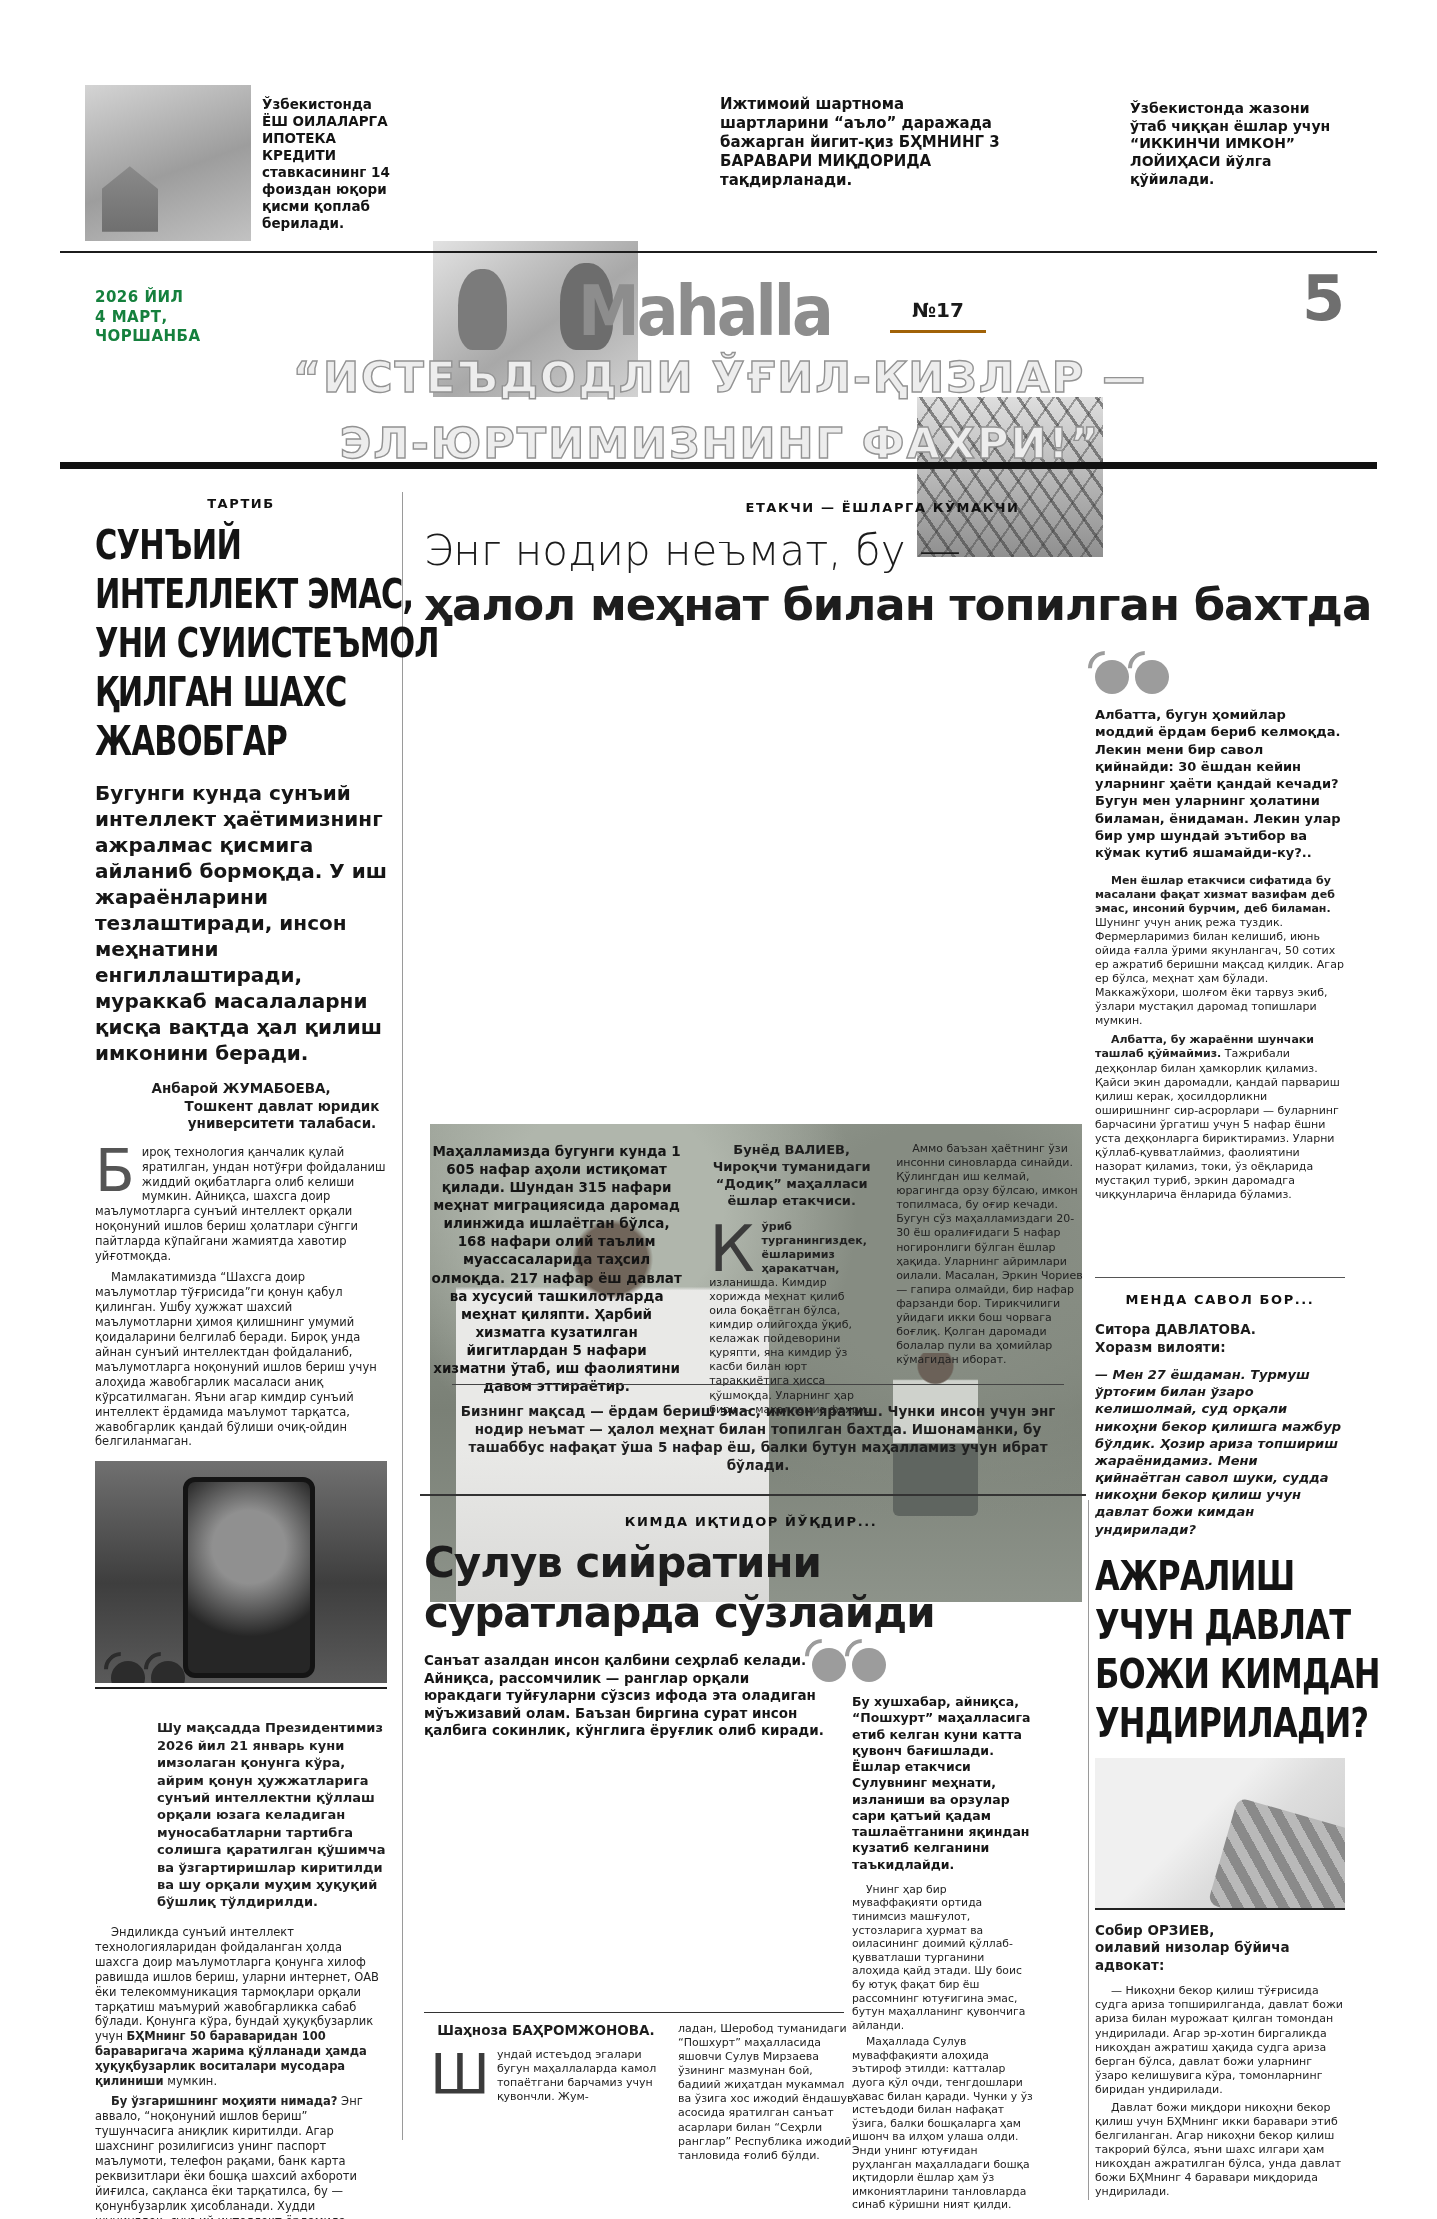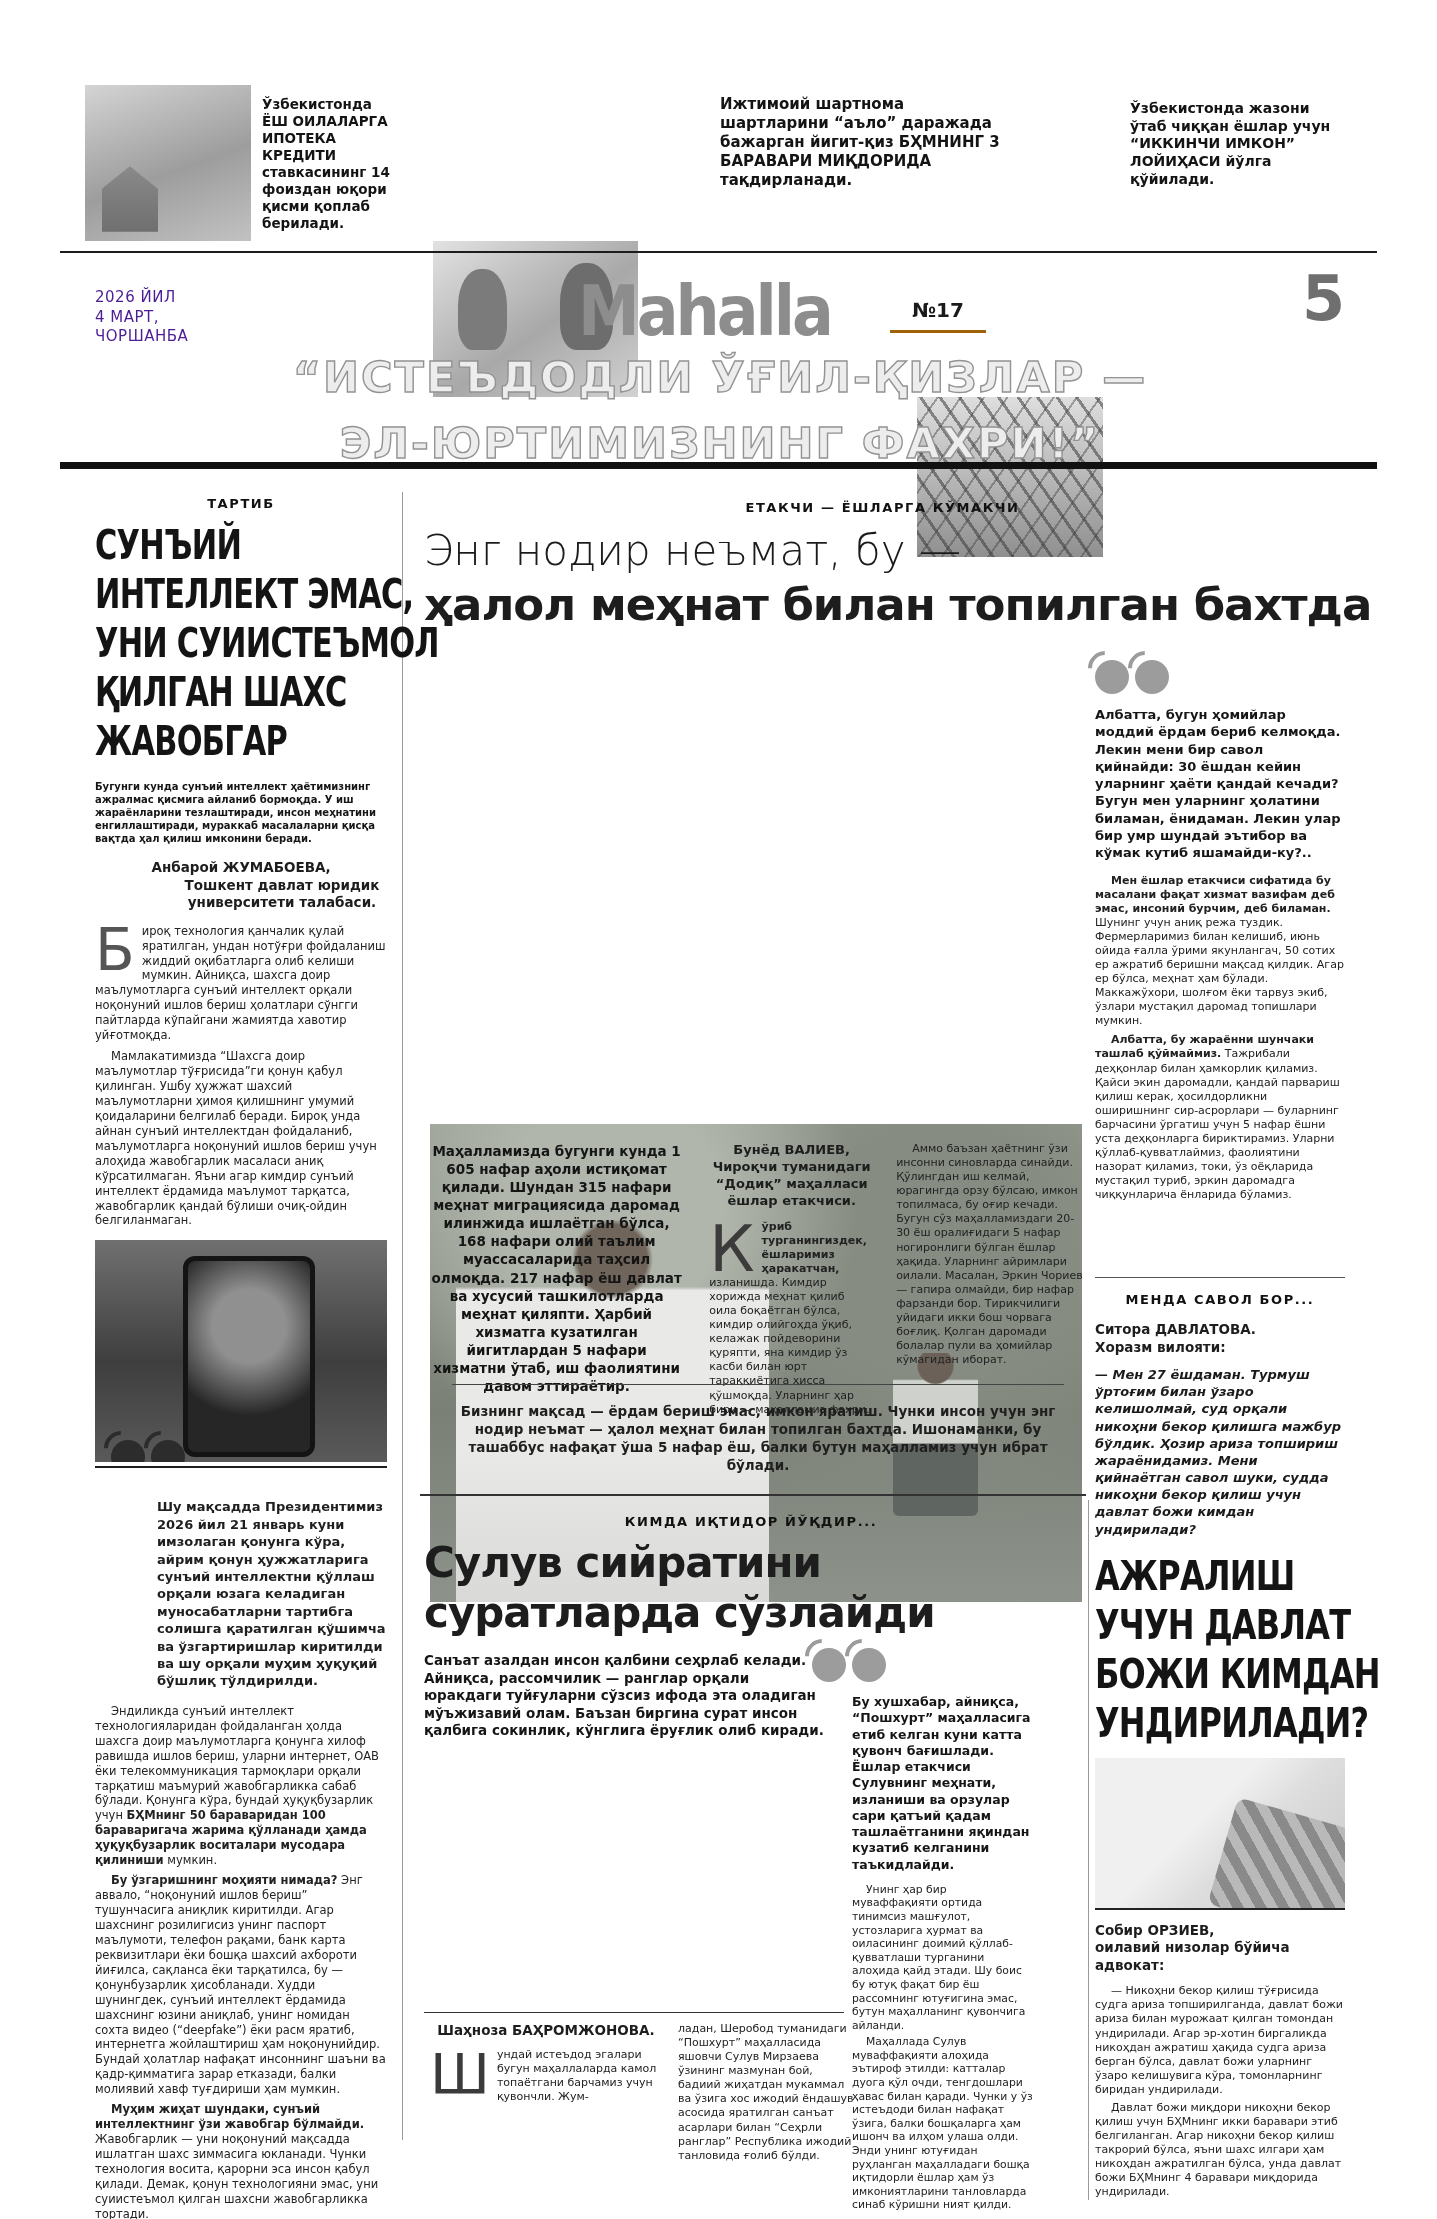--- a/index.html
+++ b/index.html
@@ -53,23 +53,23 @@
     background:radial-gradient(circle at 50% 34%,#909090 0 26%,#262626 64%);border:5px solid #141414}
   .ph-calc{background:linear-gradient(135deg,#f0f0f0 0 42%,#dddddd 60%,#c8c8c8)}
   .ph-calc::after{content:"";position:absolute;right:-8%;bottom:-12%;width:58%;height:74%;border-radius:10px;
     background:repeating-linear-gradient(45deg,#8a8a8a 0 10px,#b9b9b9 10px 20px);transform:rotate(16deg)}
   
   .logo{font-size:62px;font-weight:800;letter-spacing:-3px;color:#8d8d8d;transform:scaleY(1.12);transform-origin:left top}
   .issue{font-size:20px;font-weight:800;color:#1a1a1a;border-bottom:3px solid #a16207;padding:0 22px 8px}
   .pagenum{font-size:62px;font-weight:800;color:#6f6f6f}
   .slogan{font-size:43px;font-weight:700;letter-spacing:2px;color:#ededed;
           -webkit-text-stroke:1.4px #939393;line-height:66px}
-  .datebox{font-size:15px;font-weight:400;line-height:1.3;letter-spacing:.5px;color:#4c1d95}
+  .datebox{font-size:15px;font-weight:700;line-height:1.3;letter-spacing:.5px;color:#15803d}
   .teaser{font-size:13.5px;font-weight:700;line-height:1.26;color:#141414}
-  .lede-b{font-weight:700;font-size:10px;line-height:1.3;color:#161616}
+  .lede-b{font-weight:700;font-size:20px;line-height:1.3;color:#161616}
   .byl{font-size:13.5px;font-weight:800;line-height:1.3}
   .pull{font-size:13px;line-height:1.34;font-weight:800;color:#1f1f1f}
   .leftcol{left:95px;top:496px;width:292px;display:flex;flex-direction:column}
   .qa-col{left:1095px;top:1292px;width:250px;display:flex;flex-direction:column}
   .rcol{left:1095px;top:652px;width:250px;display:flex;flex-direction:column}
   .ital{font-style:italic}
 </style>
 </head>
 <body>
 

